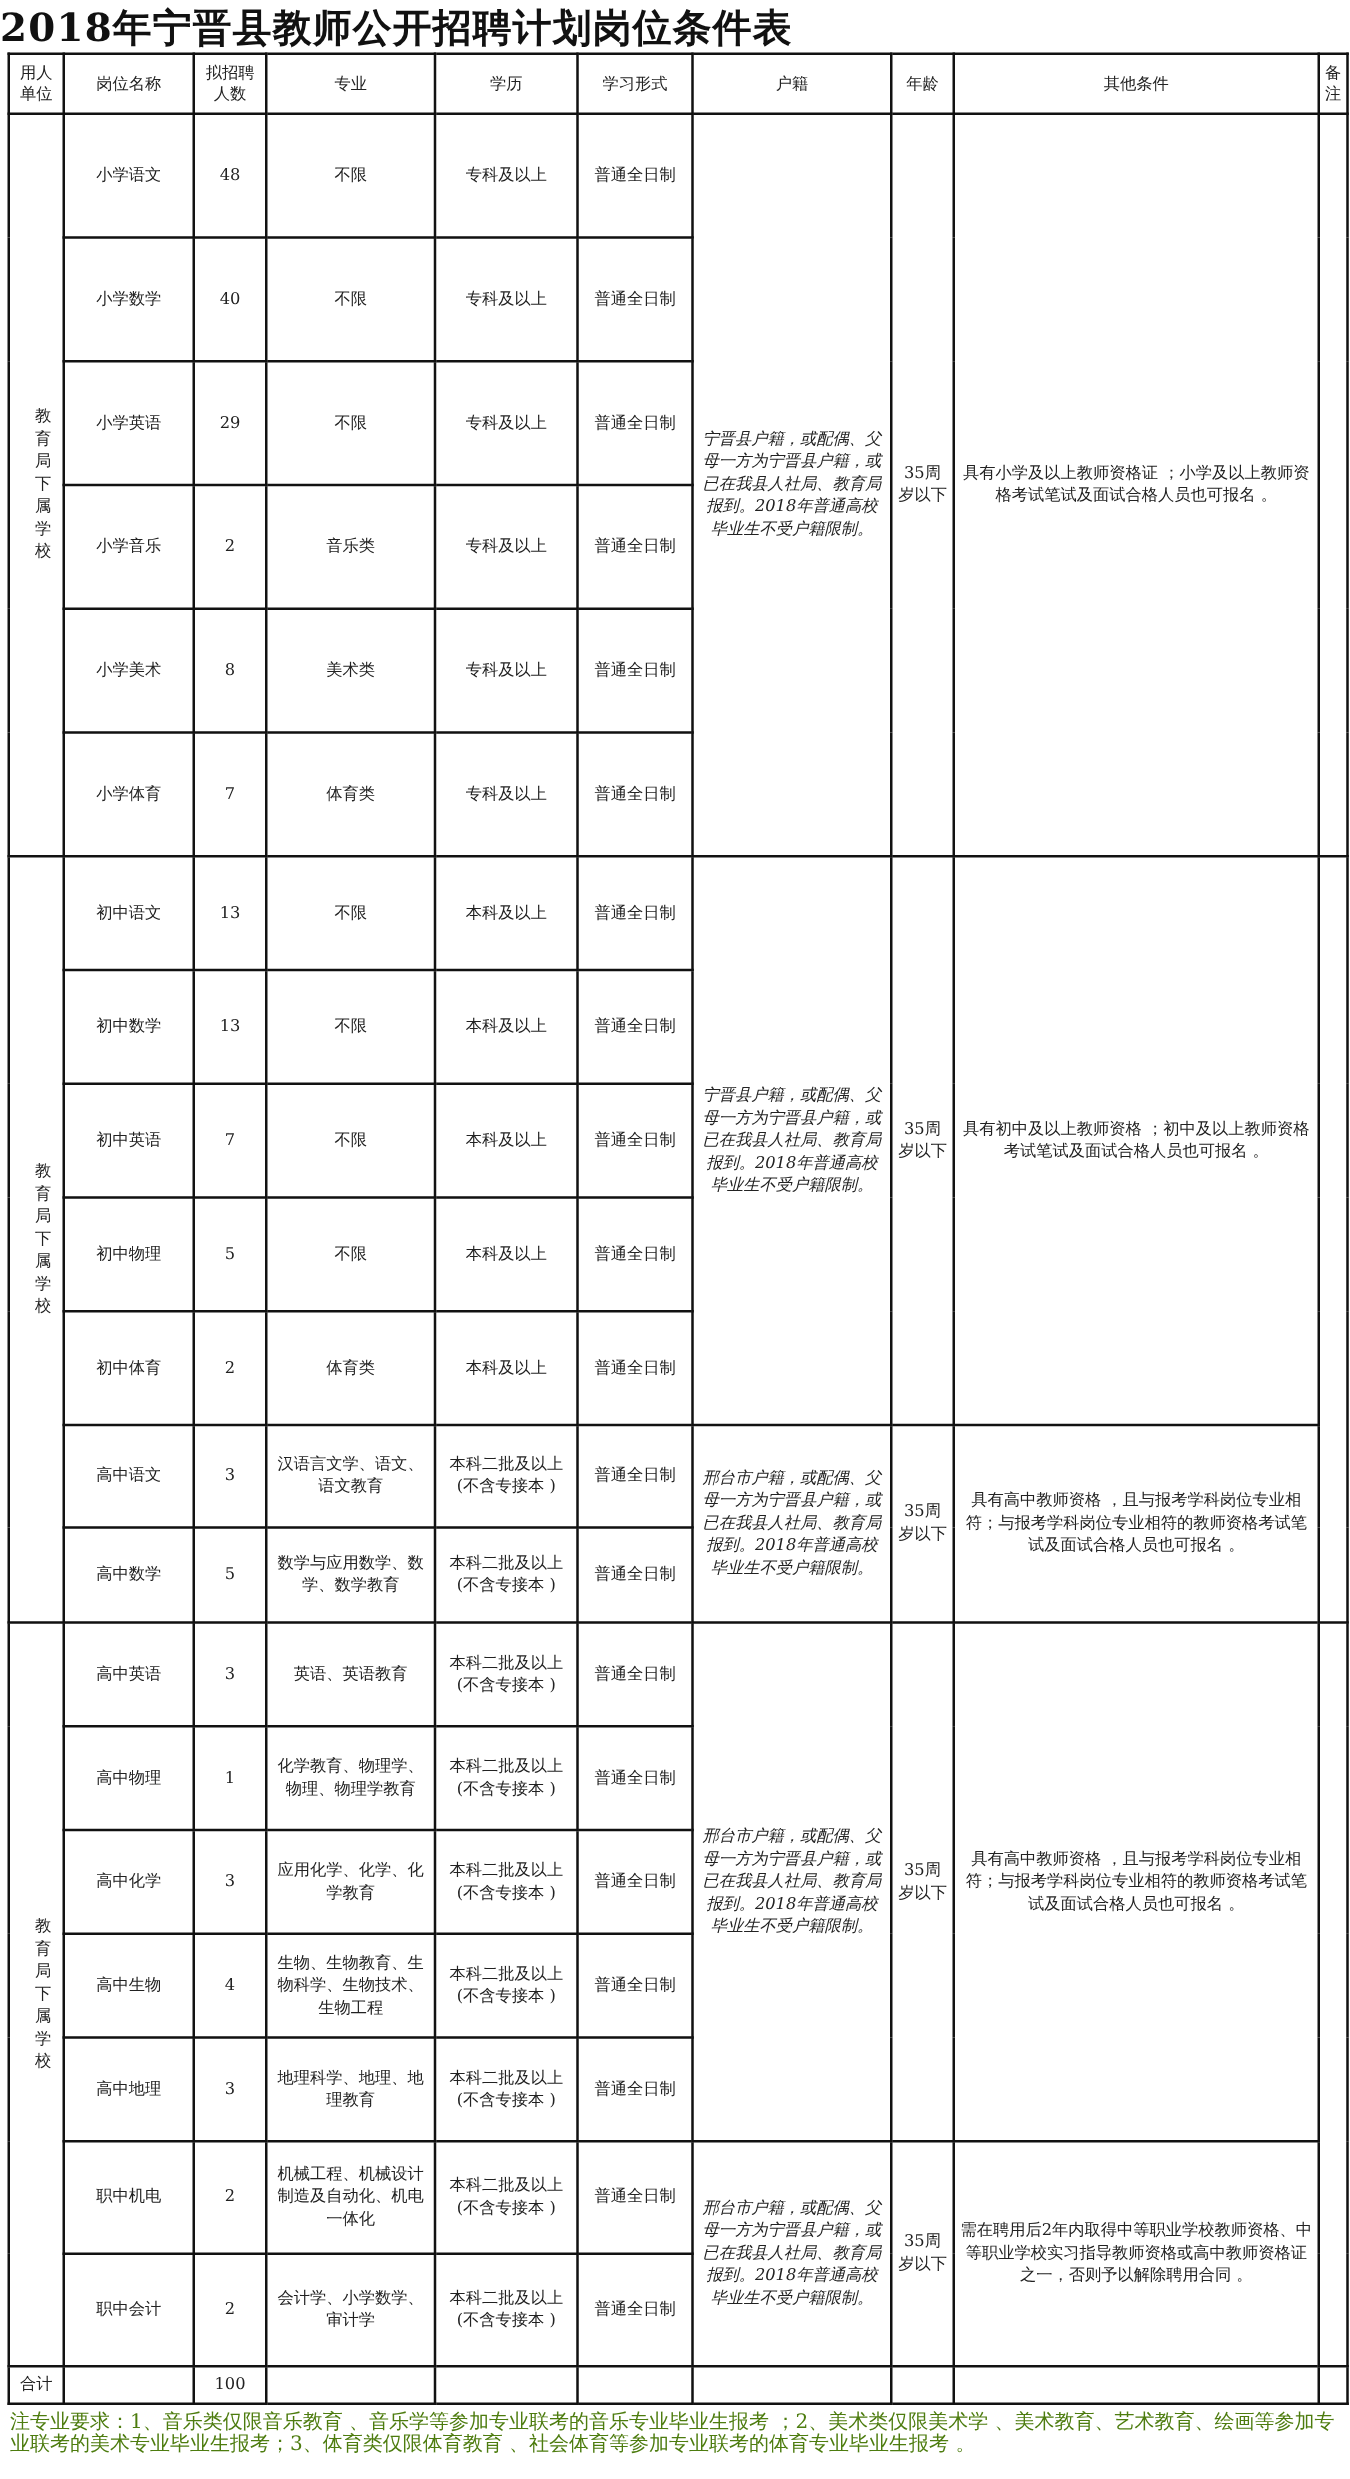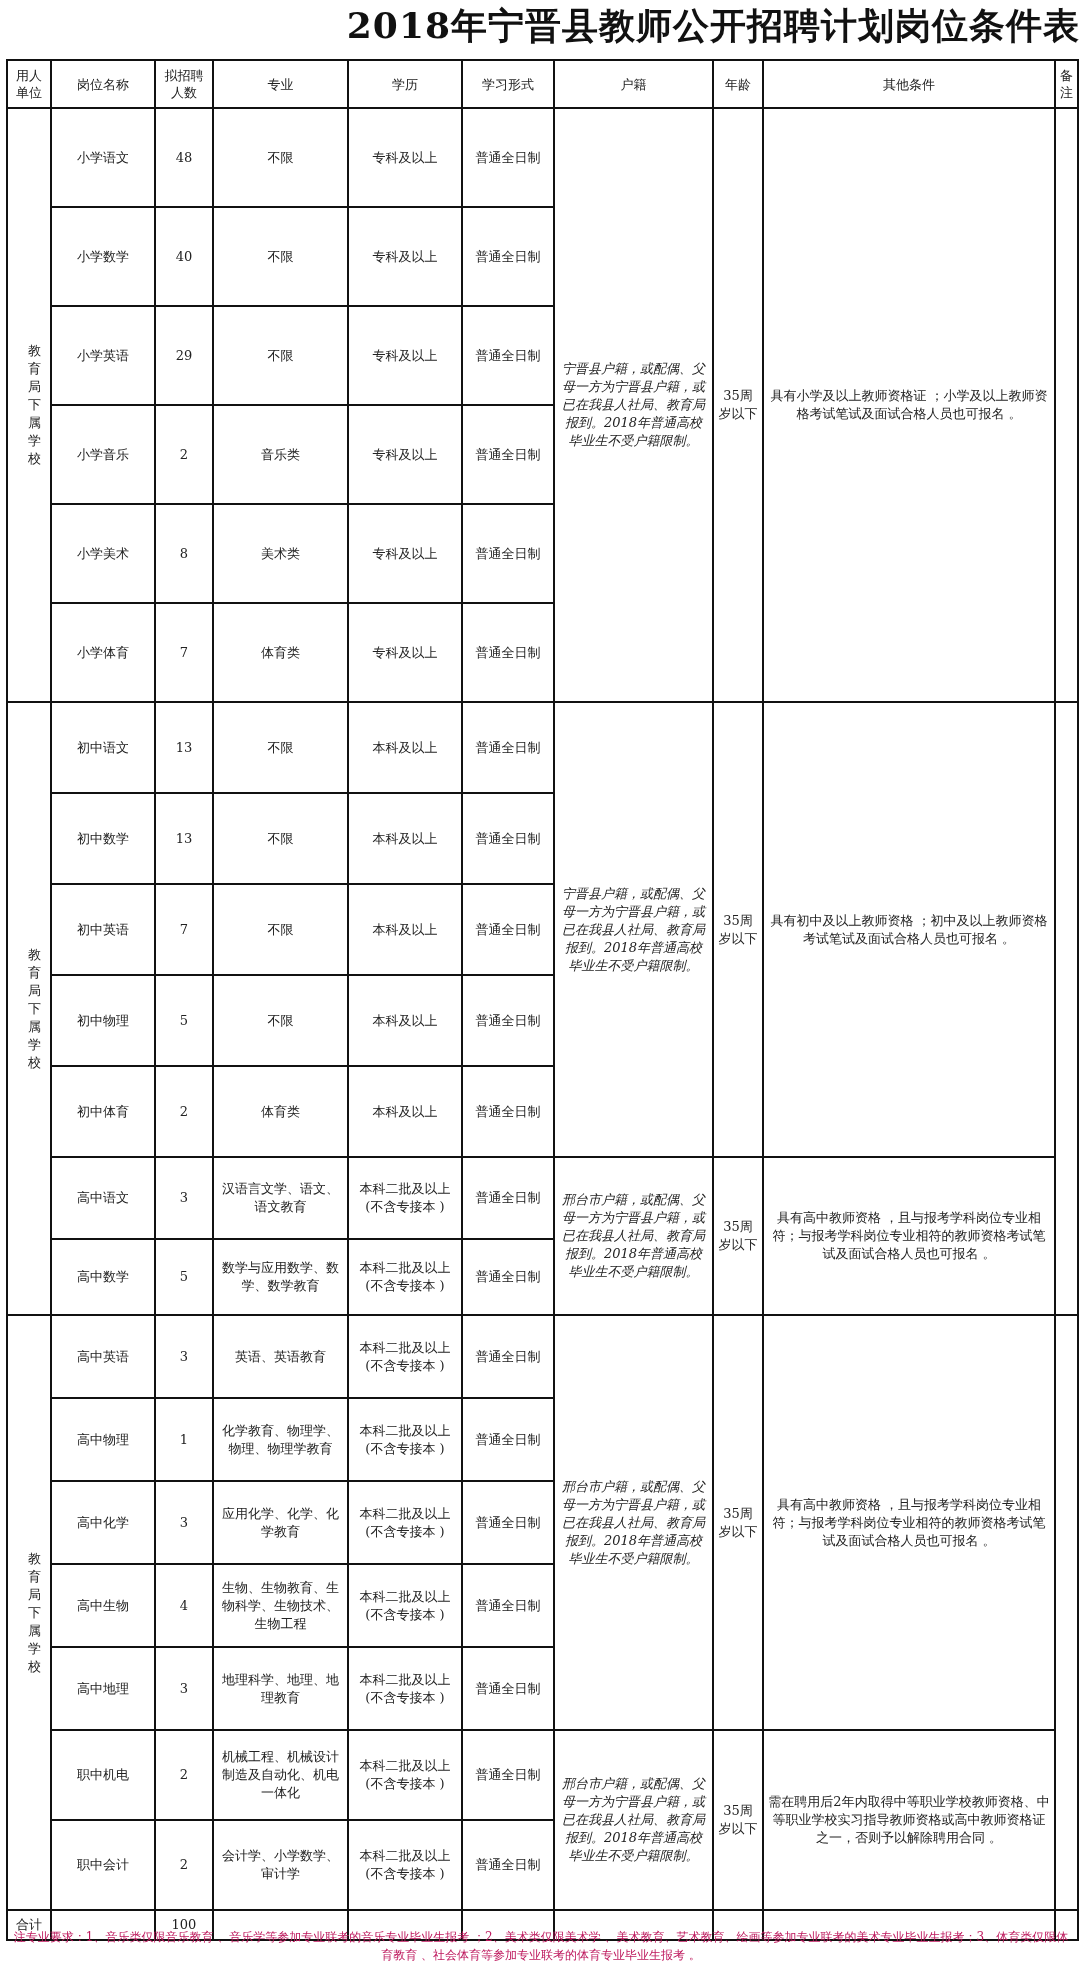--- a/index.html
+++ b/index.html
@@ -1,29 +1,29 @@
 <!DOCTYPE html>
 <html><head>
 <meta charset="utf-8">
 <style>
   html, body { margin: 0; padding: 0; background: #ffffff; }
   body { width: 1080px; height: 1983px; position: relative; overflow: hidden;
          font-family: "DejaVu Serif", "Liberation Serif", serif; color: #222; }
-  .title { position: absolute; top: 2px; left: 0; width: 1080px; text-align: right;
-           font-size: 36px; font-weight: bold; letter-spacing: 1px; color: #111; }
-  table.grid { position: absolute; top: 59px; left: 6px; width: 1071px;
+  .title { position: absolute; top: 2px; left: 0; width: 1080px; text-align: left;
+           font-size: 31px; font-weight: bold; letter-spacing: 1px; color: #111; }
+  table.grid { position: absolute; top: 42px; left: 6px; width: 1071px;
                border-collapse: collapse; table-layout: fixed; }
   table.grid td, table.grid th { border: 2px solid #111; text-align: center; vertical-align: middle;
                padding: 2px 3px; font-size: 13px; line-height: 18px; font-weight: normal; word-break: break-all; }
   table.grid th { font-family: "DejaVu Sans", "Liberation Sans", sans-serif; font-size: 13px; line-height: 17px; height: 42px; }
   .unit { padding: 0 20px !important; font-size: 13px; }
   .reg { padding: 17px 5px !important; font-size: 13px; line-height: 17px; font-style: italic; }
   .other { text-align: left; }
   .other.center { text-align: center; }
-  .note { position: absolute; top: 1928px; left: 8px; width: 1066px; font-size: 12px; line-height: 18px; color: #be185d; text-align: center; }
+  .note { position: absolute; top: 1928px; left: 8px; width: 1066px; font-size: 16px; line-height: 18px; color: #4d7c0f; }
 </style>
 </head>
 <body>
 
 <div class="title">2018年宁晋县教师公开招聘计划岗位条件表</div>
 
 <table class="grid">
   <colgroup>
     <col style="width:44px">
       <col style="width:104px">

